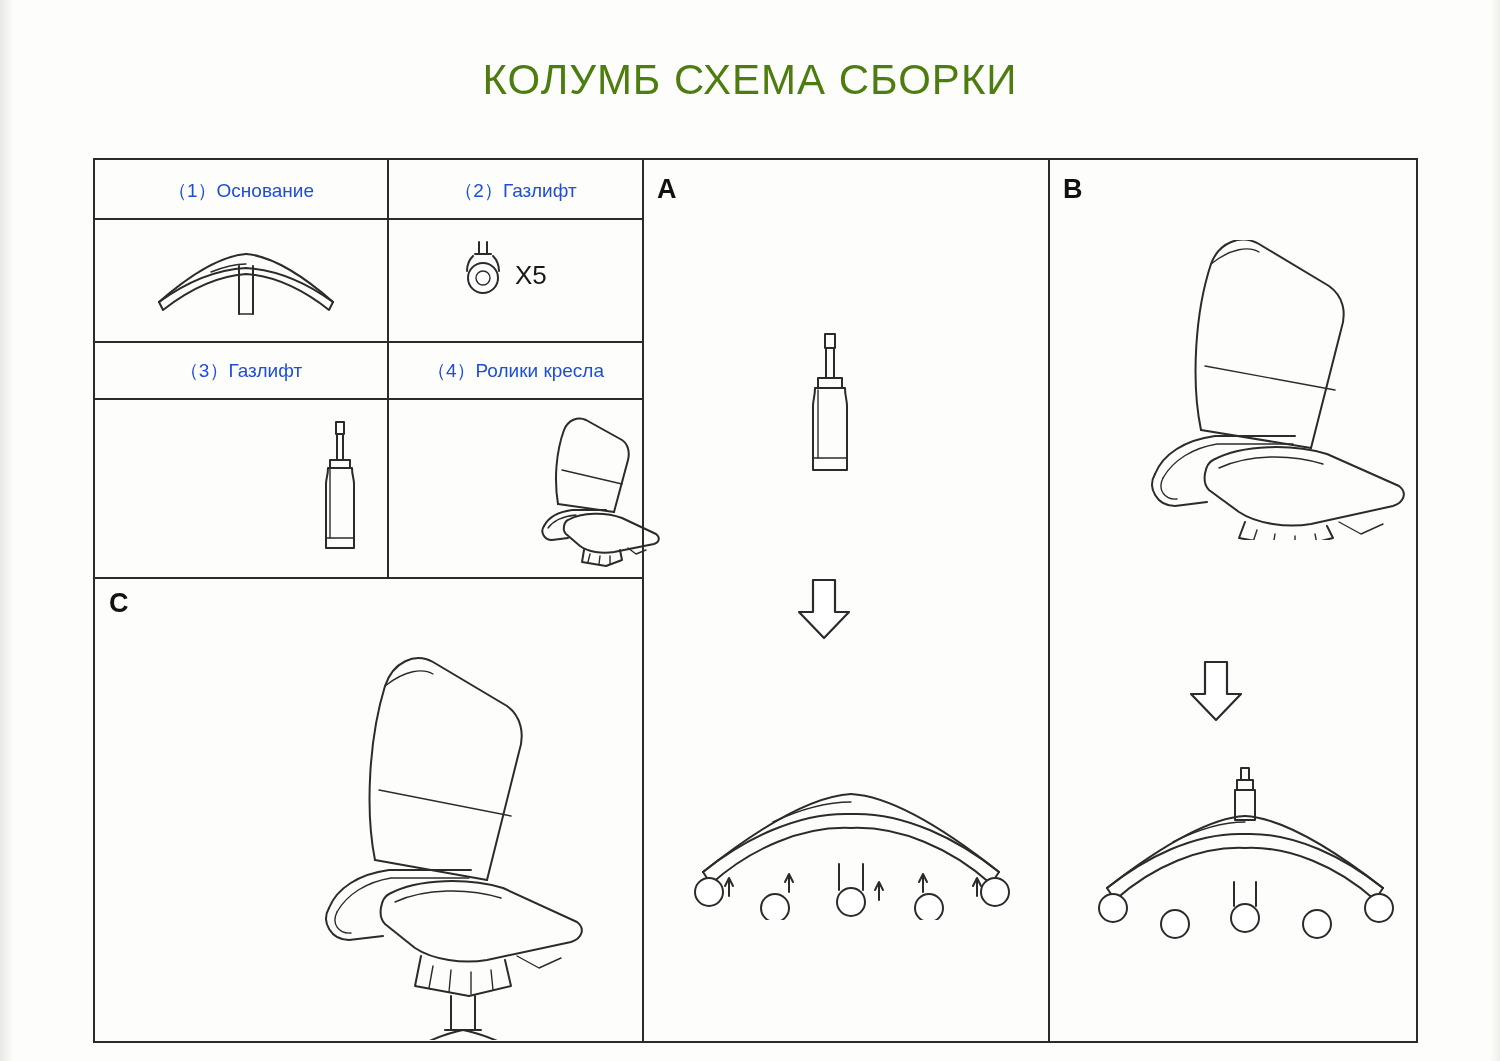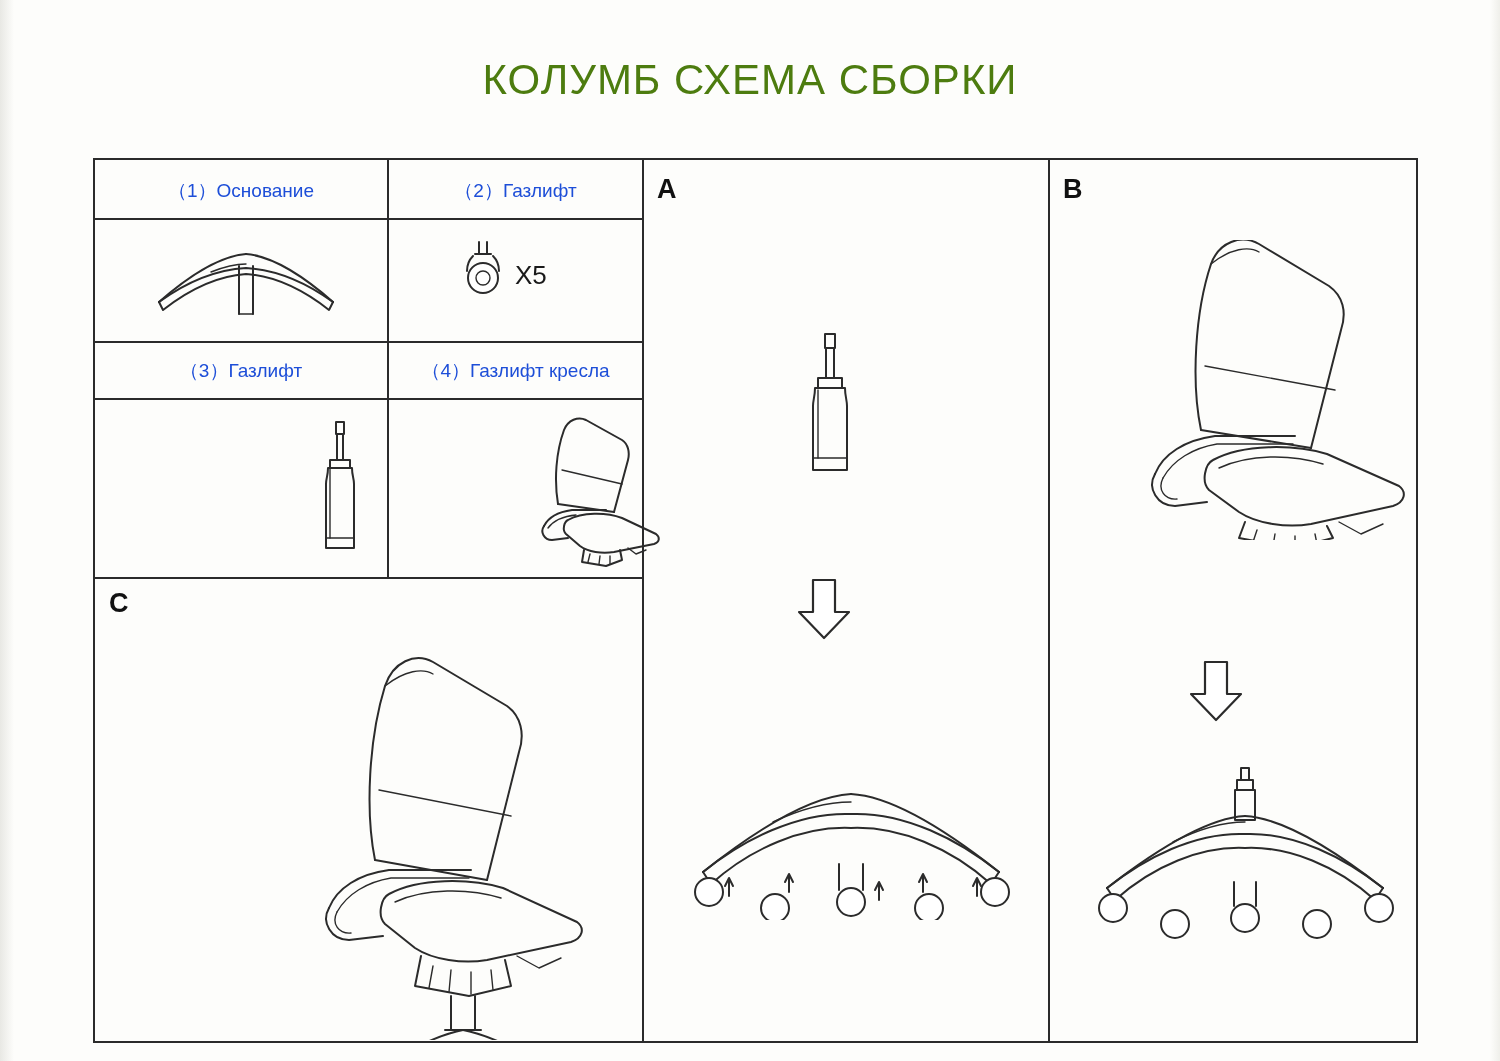--- a/index.html
+++ b/index.html
@@ -154,21 +154,21 @@
       <div class="cell-label lbl-1">
         <span>（1）</span><span>Основание</span>
       </div>
       <div class="cell-label lbl-2">
         <span>（2）</span><span>Газлифт</span>
       </div>
       <div class="cell-label lbl-3">
         <span>（3）</span><span>Газлифт</span>
       </div>
       <div class="cell-label lbl-4">
-        <span>（4）</span><span>Газлифт кресла</span>
+        <span>（4）</span><span>Ролики кресла</span>
       </div>
 
       <div class="art" style="left:56px; top:80px;">
         <svg width="190" height="90" viewBox="0 0 190 90">
           <path class="ln" d="M95 14 C 120 16 150 34 182 62"></path>
           <path class="ln" d="M95 14 C 70 16 40 34 8 62"></path>
           <path class="ln" d="M8 62 C 30 46 60 30 95 28 C 130 30 160 46 182 62"></path>
           <path class="ln" d="M8 62 L 12 70 C 40 48 66 36 95 34 C 124 36 150 48 178 70 L 182 62"></path>
           <path class="ln" d="M88 26 L 88 74 M102 26 L 102 74"></path>
           <path class="ln-thin" d="M88 74 L 102 74"></path>

